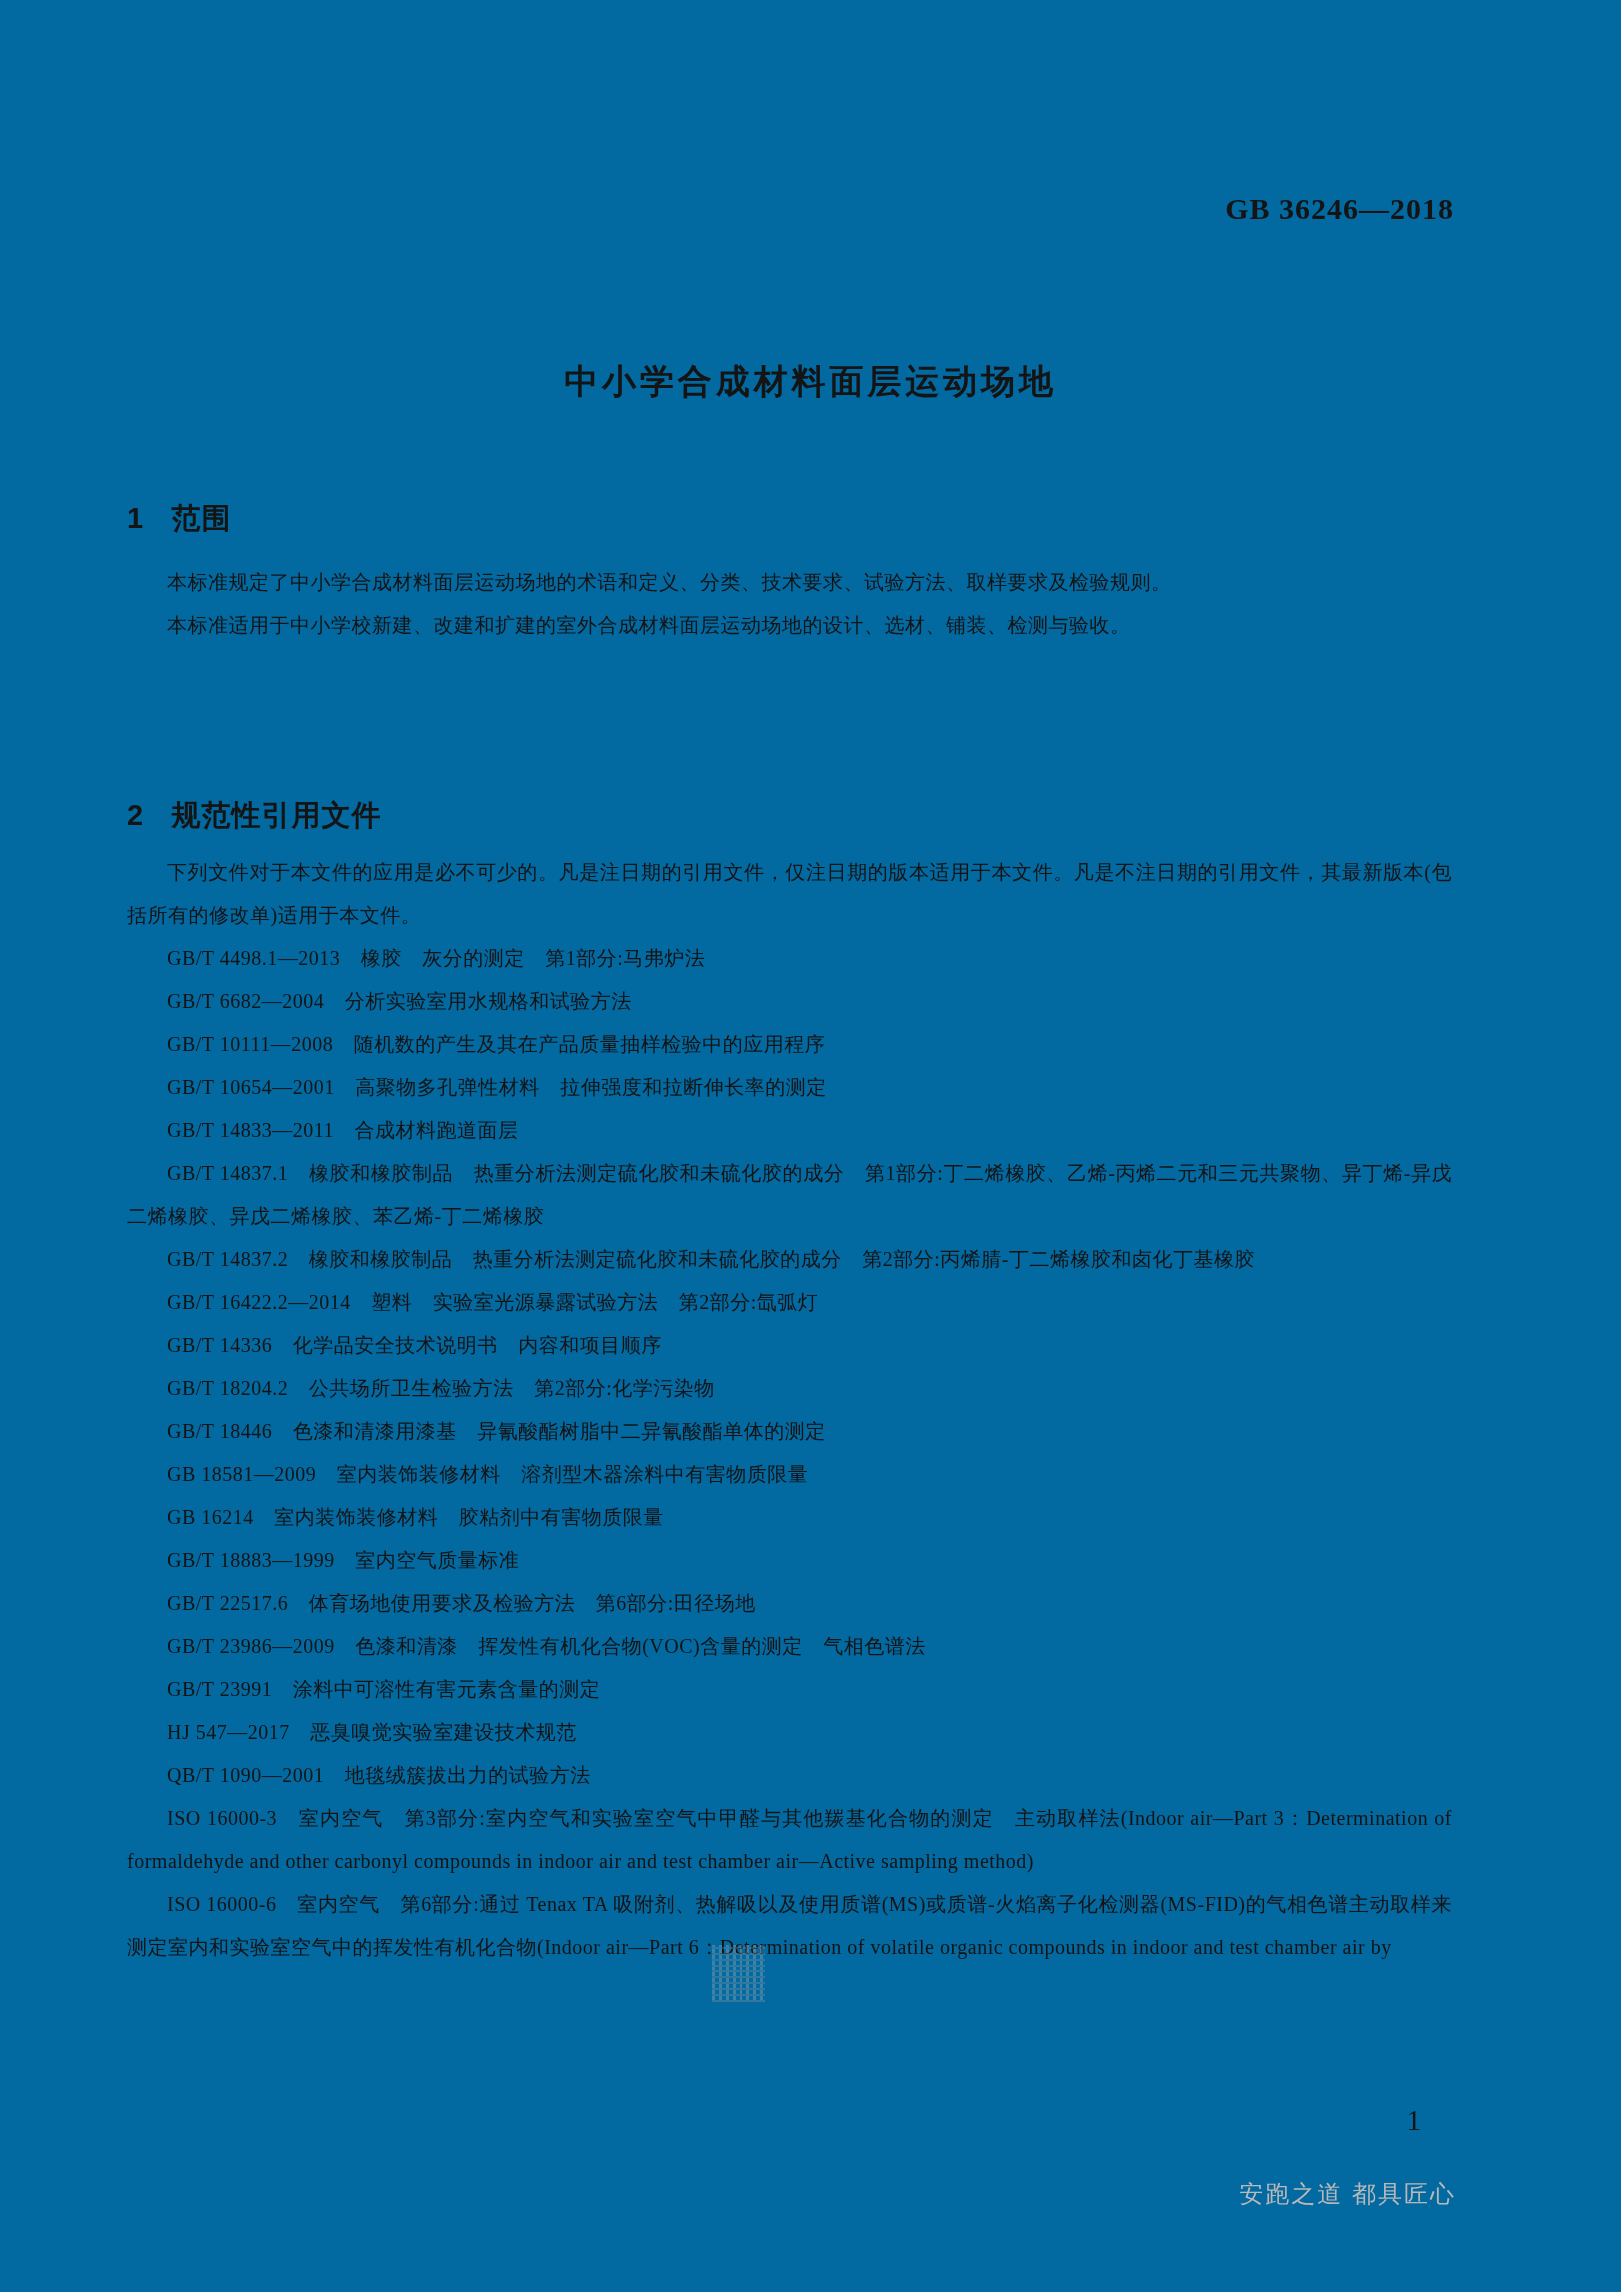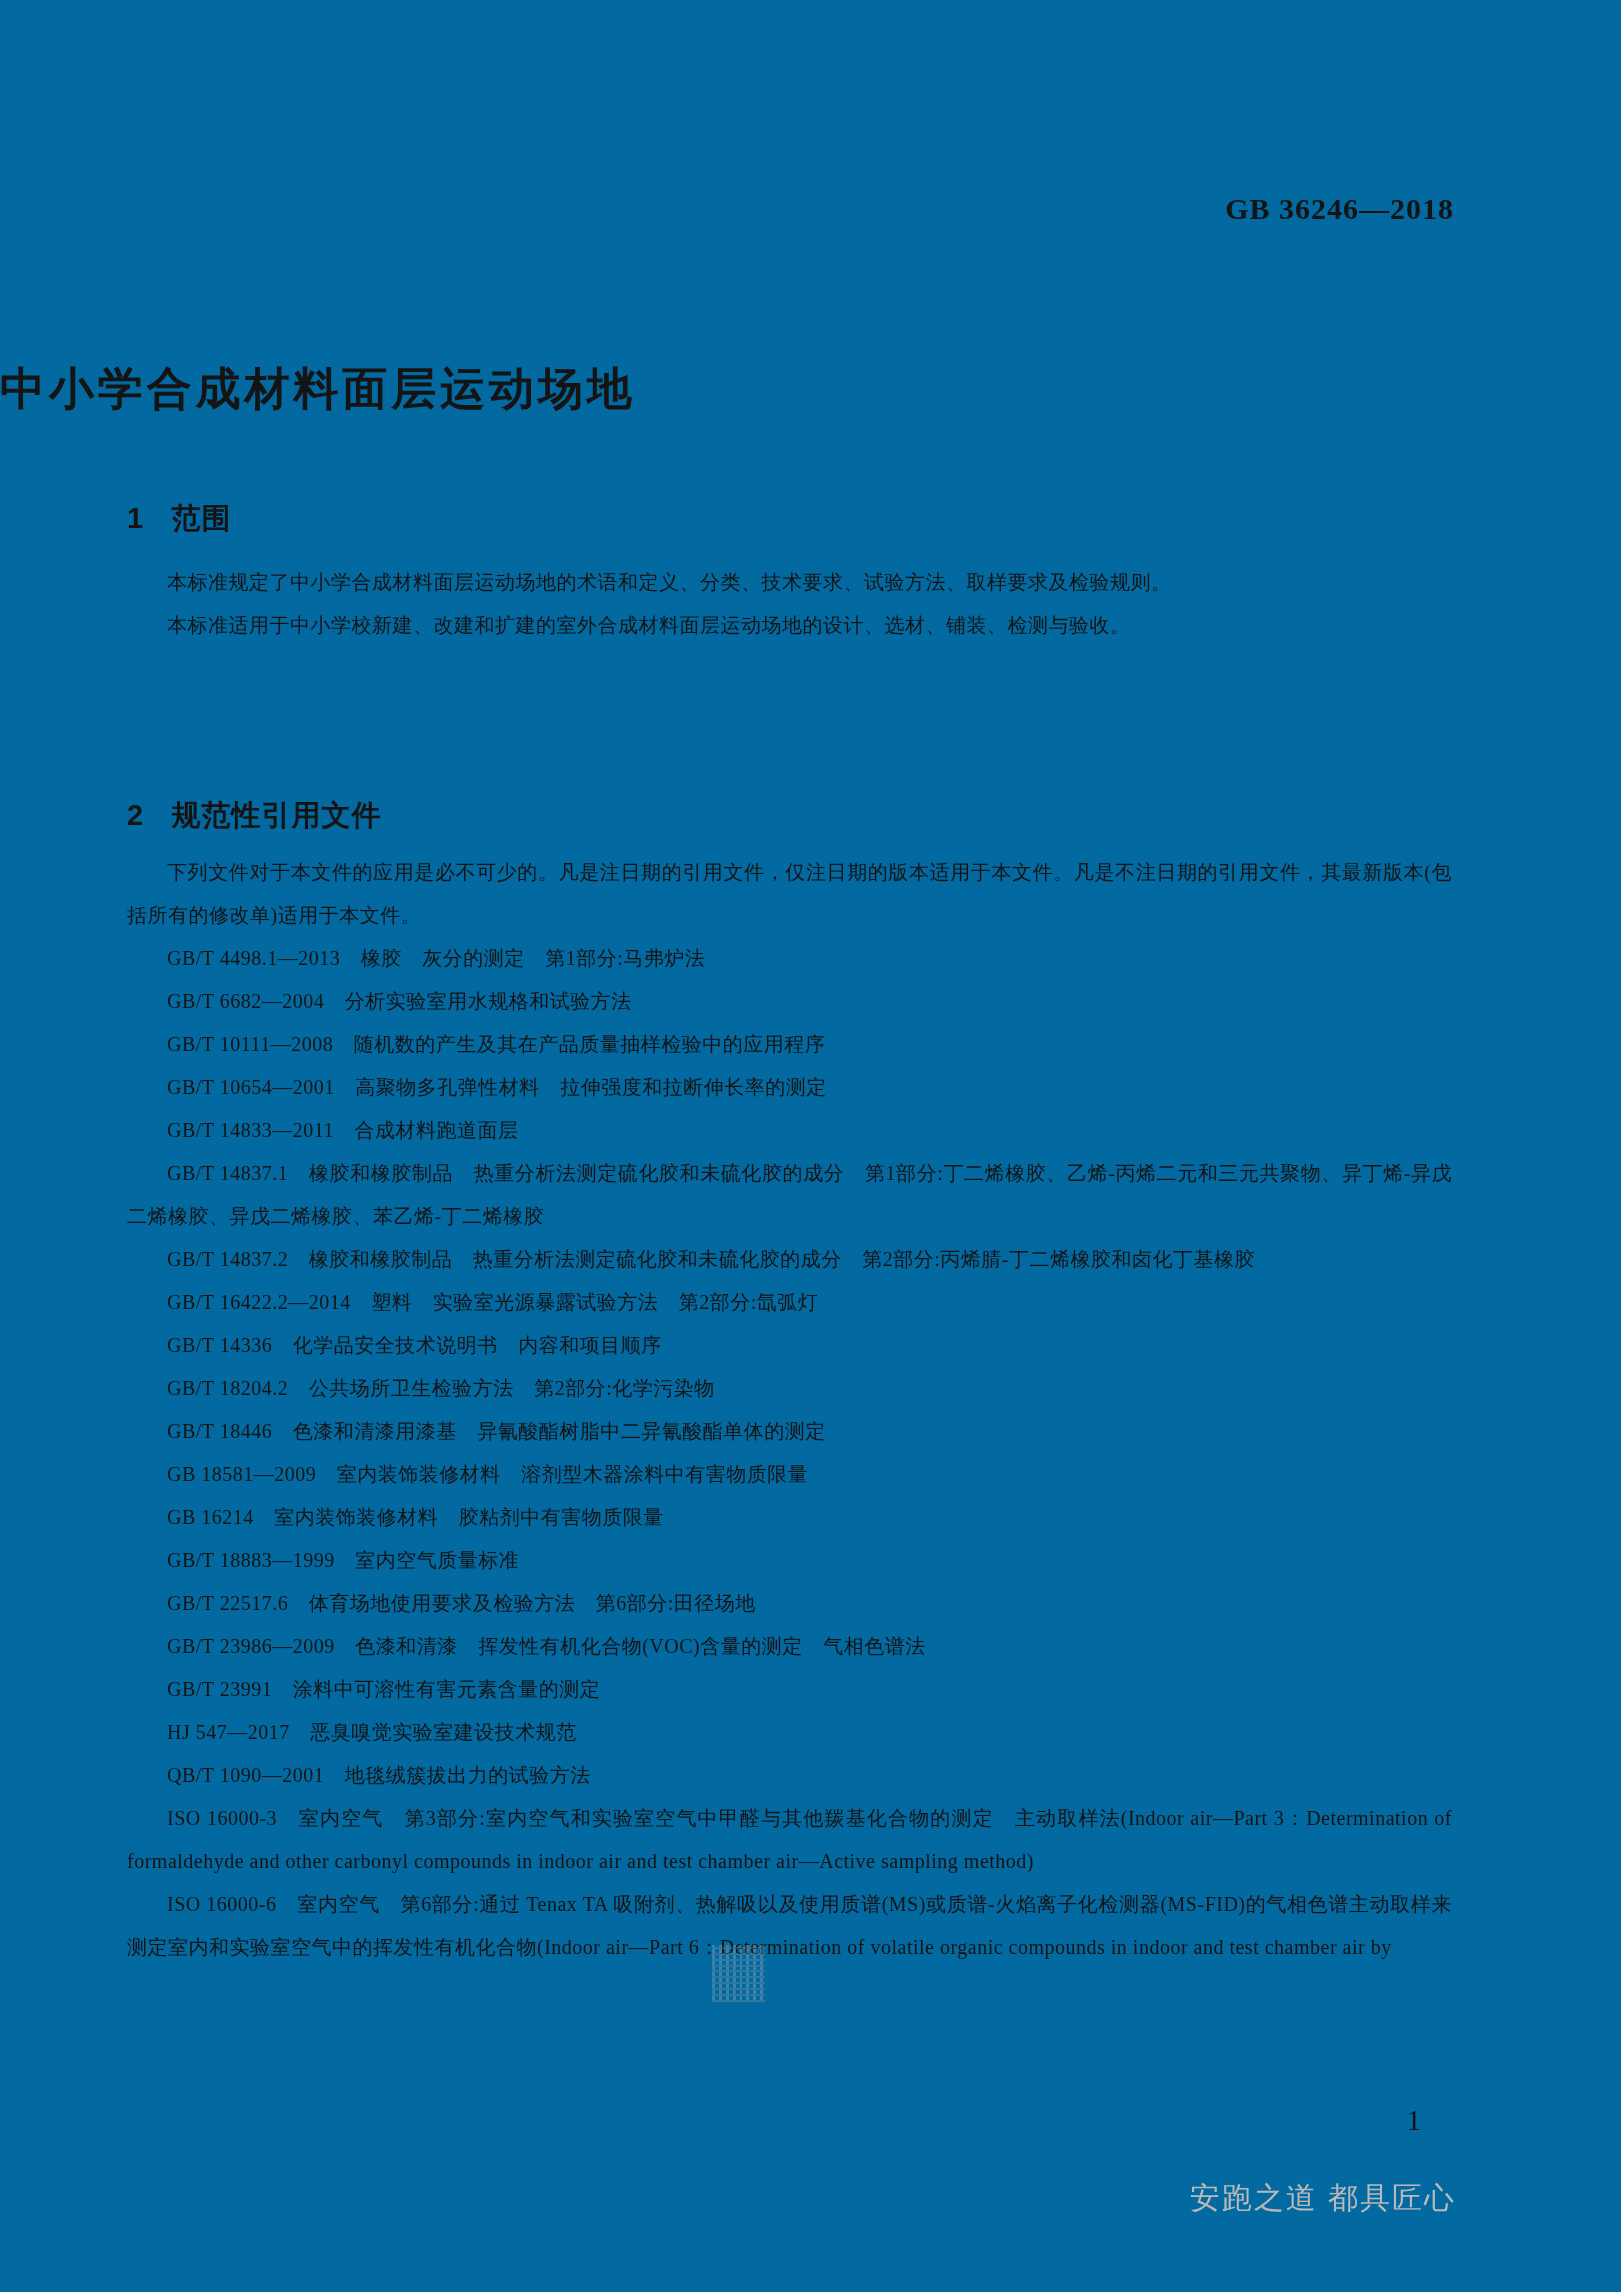--- a/index.html
+++ b/index.html
@@ -25,22 +25,22 @@
     font-weight: bold;
     letter-spacing: 1px;
     font-family: "Liberation Serif", "DejaVu Serif", serif;
   }
   
   .doc-title {
     position: absolute;
     top: 329px;
     left: 0;
     width: 100%;
-    text-align: left;
-    font-size: 45px;
+    text-align: center;
+    font-size: 34px;
     line-height: 59px;
     font-weight: bold;
     letter-spacing: 3.9px;
     font-family: "Liberation Sans", "DejaVu Sans", sans-serif;
   }
   .section-heading {
     position: absolute;
     left: 127px;
     font-size: 29px;
     line-height: 43px;
@@ -89,21 +89,21 @@
     position: absolute;
     top: 2099px;
     right: 200px;
     font-size: 29px;
     line-height: 43px;
   }
   .corner-watermark {
     position: absolute;
     top: 2178px;
     right: 165px;
-    font-size: 30px;
+    font-size: 24px;
     letter-spacing: 2px;
     color: #b9b9b9;
     font-family: "Liberation Sans", "DejaVu Sans", sans-serif;
   }
 </style>
 </head>
 <body>
 
 <div class="page">
 

